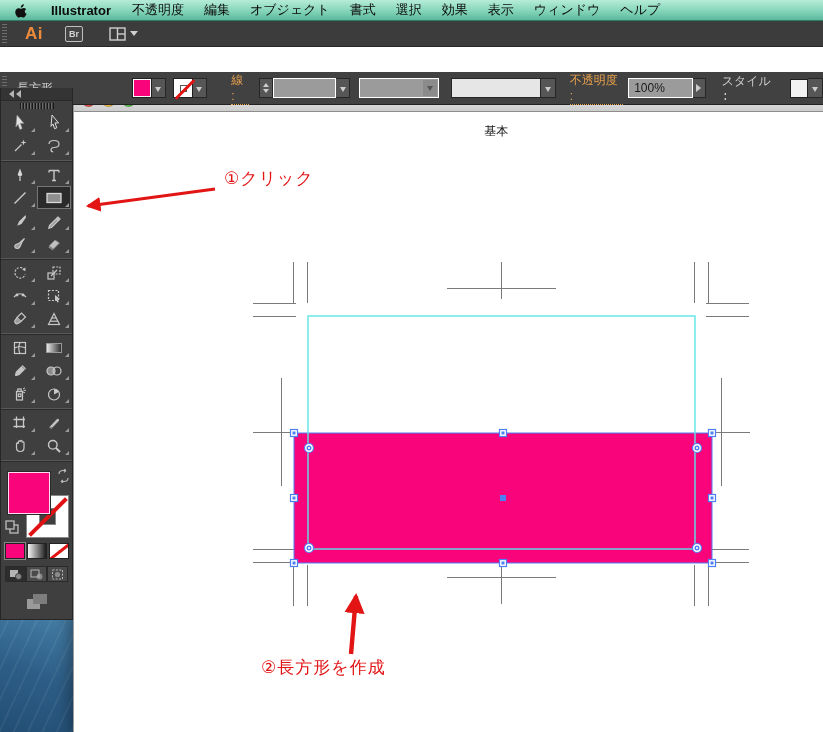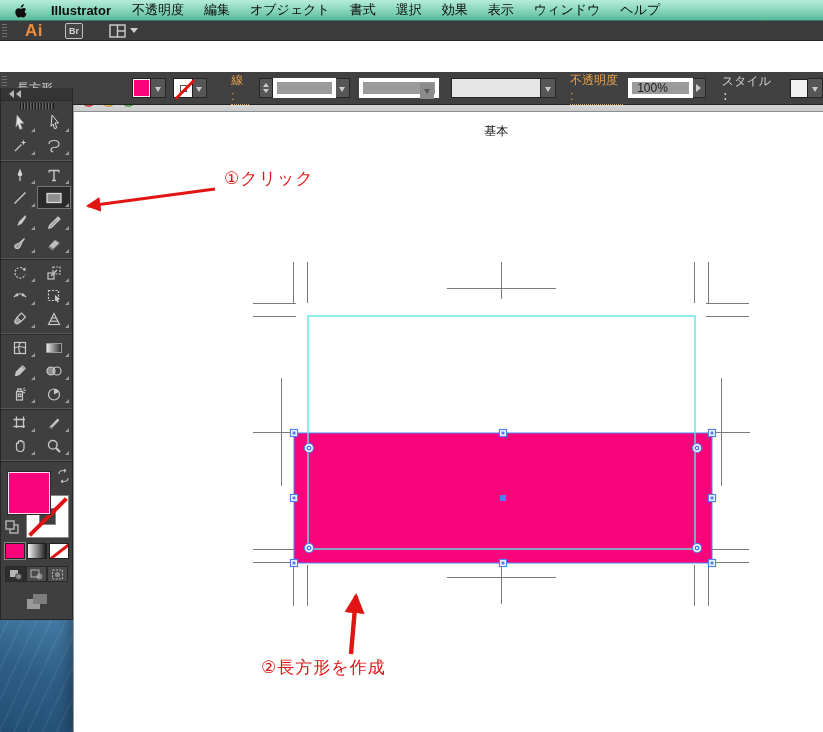--- a/index.html
+++ b/index.html
@@ -14,21 +14,21 @@
   
   #menu-bar{position:absolute;left:0;top:0;width:823px;height:21px;z-index:30;
     background:linear-gradient(#b6ecd8,#84d5ba 55%,#5cb89c);
     border-bottom:1px solid #2e7c66;
     display:flex;align-items:center;color:#0b0b0b;font-size:13px;}
   #menu-bar .apple{padding:0 12px 0 14px;display:flex;align-items:center;}
   #menu-bar .app-name{font-weight:bold;padding:0 11px;}
   #menu-bar .mitem{padding:0 10px;}
 
   
-  #app-bar{position:absolute;left:0;top:21px;width:823px;height:20px;background:#3C3C3C;
+  #app-bar{position:absolute;left:0;top:21px;width:823px;height:26px;background:#3C3C3C;
     border-bottom:1px solid #272727;display:flex;align-items:center;z-index:20;}
   .vgrip{width:5px;align-self:stretch;margin:3px 4px 3px 2px;
     background:repeating-linear-gradient(0deg,#6e6e6e 0 1px,transparent 1px 3px);}
   #ai-logo{color:#ED8B3B;font-weight:bold;font-size:17px;margin:0 22px 0 14px;letter-spacing:.5px;}
   #br-btn{color:#d4d4d4;font-size:9px;font-weight:bold;border:1px solid #c0c0c0;border-radius:2px;
     padding:2px 3px;margin-right:26px;background:#444;}
   #layout-btn{display:flex;align-items:center;gap:4px;}
   #layout-btn .tri{width:0;height:0;border:4px solid transparent;border-top:5px solid #cfcfcf;margin-top:4px;}
 
   
@@ -42,21 +42,21 @@
   .dd{width:15px;height:20px;background:#565656;border:1px solid #262626;border-left:none;
     display:flex;align-items:flex-start;justify-content:center;}
   .dd::after{content:"";width:0;height:0;border:3.5px solid transparent;border-top:5px solid #ccc;margin-top:8px;}
   .olabel{color:var(--orange);border-bottom:1px dotted var(--orange);padding-bottom:1px;}
   #stroke-label{margin:0 6px 0 24px;}
   .stepper{width:14px;height:20px;background:#565656;border:1px solid #262626;margin-left:4px;
     display:flex;flex-direction:column;align-items:center;justify-content:space-evenly;}
   .stepper i{width:0;height:0;border:3px solid transparent;display:block;}
   .stepper .up{border-bottom:4px solid #ccc;margin-top:-1px;}
   .stepper .dn{border-top:4px solid #ccc;margin-bottom:-1px;}
-  .gfield{height:20px;background:#9b9b9b;border:4px solid #ffffff;}
+  .gfield{height:20px;background:#9b9b9b;border:1px solid #ffffff;}
   #stroke-w{width:64px;}
   #varwidth{width:82px;margin-left:9px;position:relative;}
   #varwidth .dd2{position:absolute;right:1px;top:1px;width:14px;height:16px;background:#8b8b8b;
     display:flex;justify-content:center;}
   #varwidth .dd2::after{content:"";border:3.5px solid transparent;border-top:5px solid #555;margin-top:6px;}
   #brush-field{margin-left:12px;height:20px;width:92px;background:#e6e6e6;border:1px solid #262626;
     display:flex;align-items:center;color:#141414;flex-direction:column;}
   #brush-field .stroke-line{flex:0 0 44px;height:2px;background:#111;margin:0 6px 0 5px;}
   #opacity-label{margin-left:14px;}
   #opacity-field{width:66px;margin-left:5px;color:#1a1a1a;display:flex;align-items:center;padding-left:5px;}

